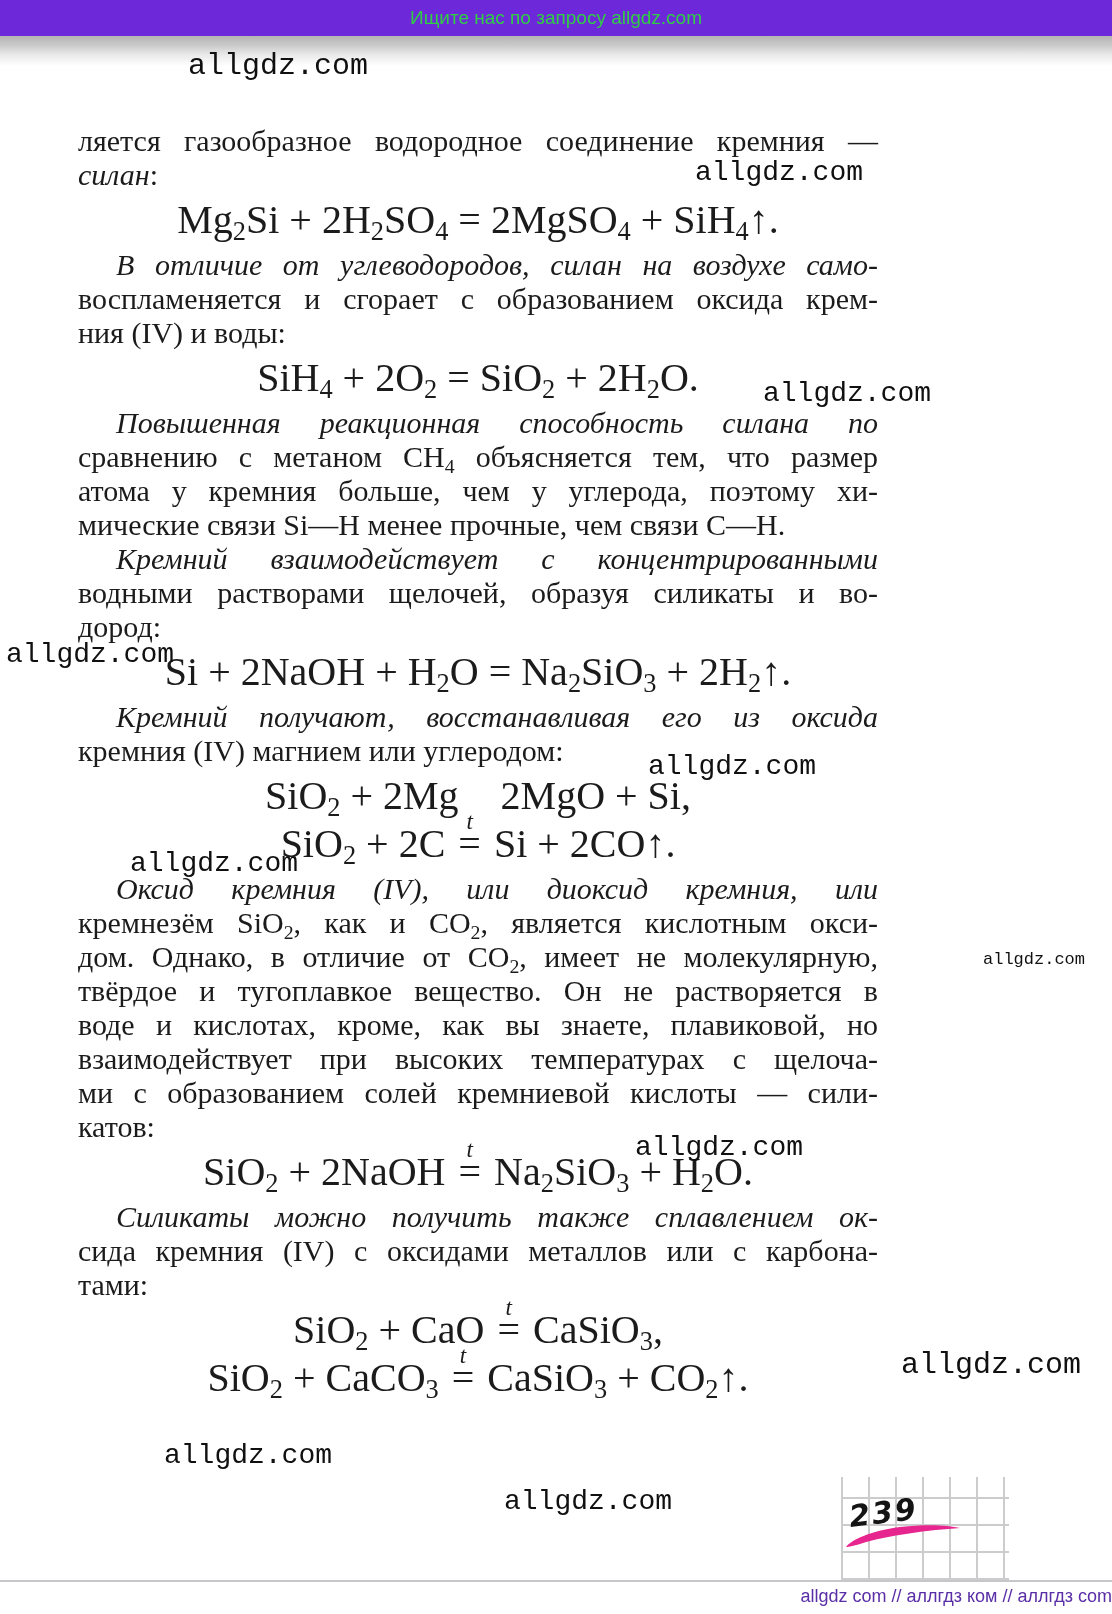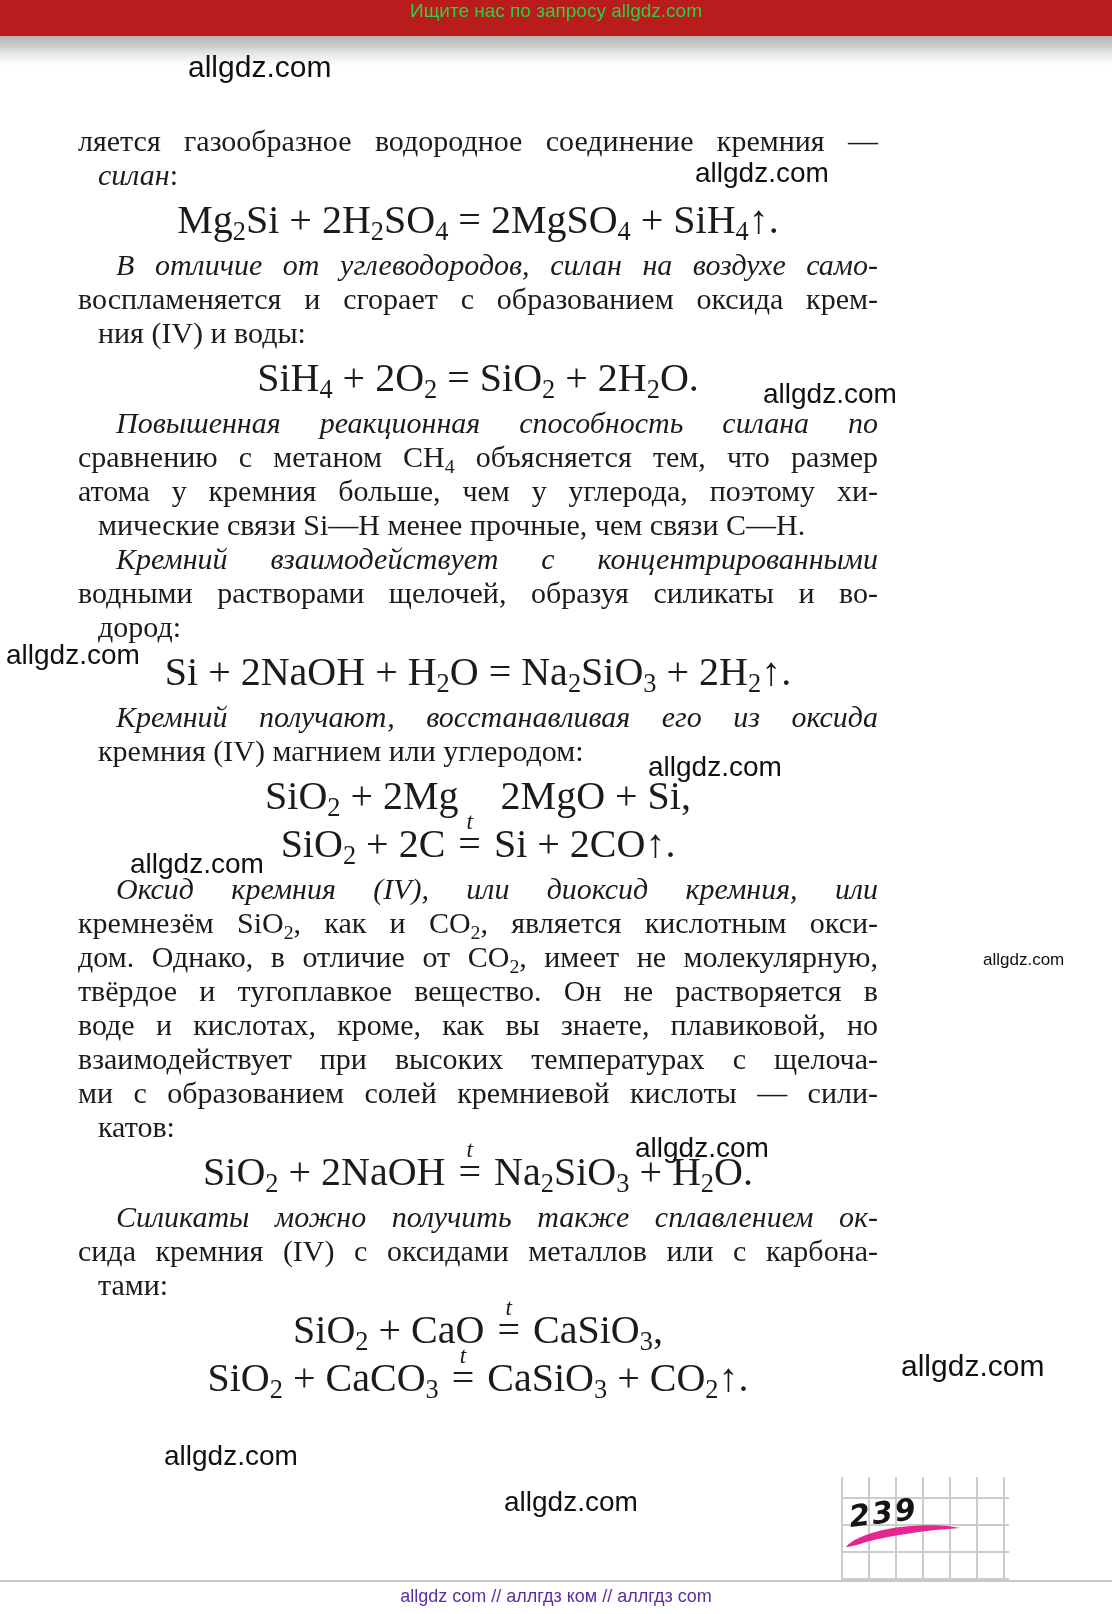--- a/index.html
+++ b/index.html
@@ -8,59 +8,59 @@
     --swoosh_pink:#e7258f;
     --grid_gray:#cccccc;
     --text_black:#1b1b1b;
     --watermark_black:#101010;
   }
   html,body{margin:0;padding:0;background:#ffffff;}
   .screen{position:relative;width:1112px;height:1614px;background:#ffffff;overflow:hidden;
           font-family:"Liberation Serif",serif;color:var(--text_black);}
 
   
-  .banner{position:absolute;top:0;left:0;width:100%;height:36px;background:#b91c1c;
-          text-align:center;box-sizing:border-box;
+  .banner{position:absolute;top:0;left:0;width:100%;height:36px;background:#6d28d9;
+          text-align:center;padding-top:7px;box-sizing:border-box;
           font:19px "Liberation Sans",sans-serif;color:var(--banner_green);}
 
   
   .scan-edge{position:absolute;top:36px;left:0;width:100%;height:30px;
              background:linear-gradient(180deg,#b4b4b4 0%,#c9c9c9 30%,#e9e9e9 62%,#ffffff 100%);}
 
   
   .content{position:absolute;top:124px;left:78px;width:800px;
            font-size:30px;line-height:34px;}
   .line{text-align:justify;text-align-last:justify;}
-  .line.last{text-align-last:left;margin-left:20px;}
+  .line.last{text-align-last:left;}
   .line.indent{text-indent:38px;font-style:italic;}
   .eq{text-align:center;text-align-last:center;margin:8px 0;font-size:40px;line-height:40px;white-space:pre;}
   sub{font-size:.66em;line-height:0;vertical-align:-0.28em;}
   i{font-style:italic;}
   .teq{position:relative;display:inline-block;margin:0 3px;}
   .teq .tt{position:absolute;top:-0.62em;left:50%;transform:translateX(-50%);
            font-style:italic;font-size:.58em;line-height:1;}
   .eqgap{display:inline-block;width:42px;}
 
   
-  .wm{position:absolute;font-family:Liberation Sans, sans-serif;color:var(--watermark_black);
+  .wm{position:absolute;font-family:Liberation Mono, monospace;color:var(--watermark_black);
       white-space:nowrap;line-height:1.1;}
 
   
   .gridpaper{position:absolute;left:841px;top:1477px;width:168px;height:103px;
     background-image:
       repeating-linear-gradient(0deg,var(--grid_gray) 0 2px,transparent 2px 27px),
       repeating-linear-gradient(90deg,var(--grid_gray) 0 2px,transparent 2px 27px);}
   .pgnum{position:absolute;left:8px;top:18px;
          font:italic 700 30px "DejaVu Sans",sans-serif;color:#141414;
          transform:rotate(-7deg);letter-spacing:2px;}
   .swoosh{position:absolute;left:1px;top:44px;}
 
   
   .footline{position:absolute;top:1580px;left:0;width:100%;height:0;border-top:2px solid #c7c7cb;}
-  .footer{position:absolute;top:1586px;left:0;width:100%;text-align:center;
+  .footer{position:absolute;top:1586px;left:0;width:100%;text-align:right;
           font:18px "Liberation Sans",sans-serif;color:var(--footer_purple);background:transparent;}
 </style>
 </head>
 <body>
 
 <div class="screen">
 
   <div class="banner">
     <span>Ищите нас по запросу allgdz.com</span>
   </div>

